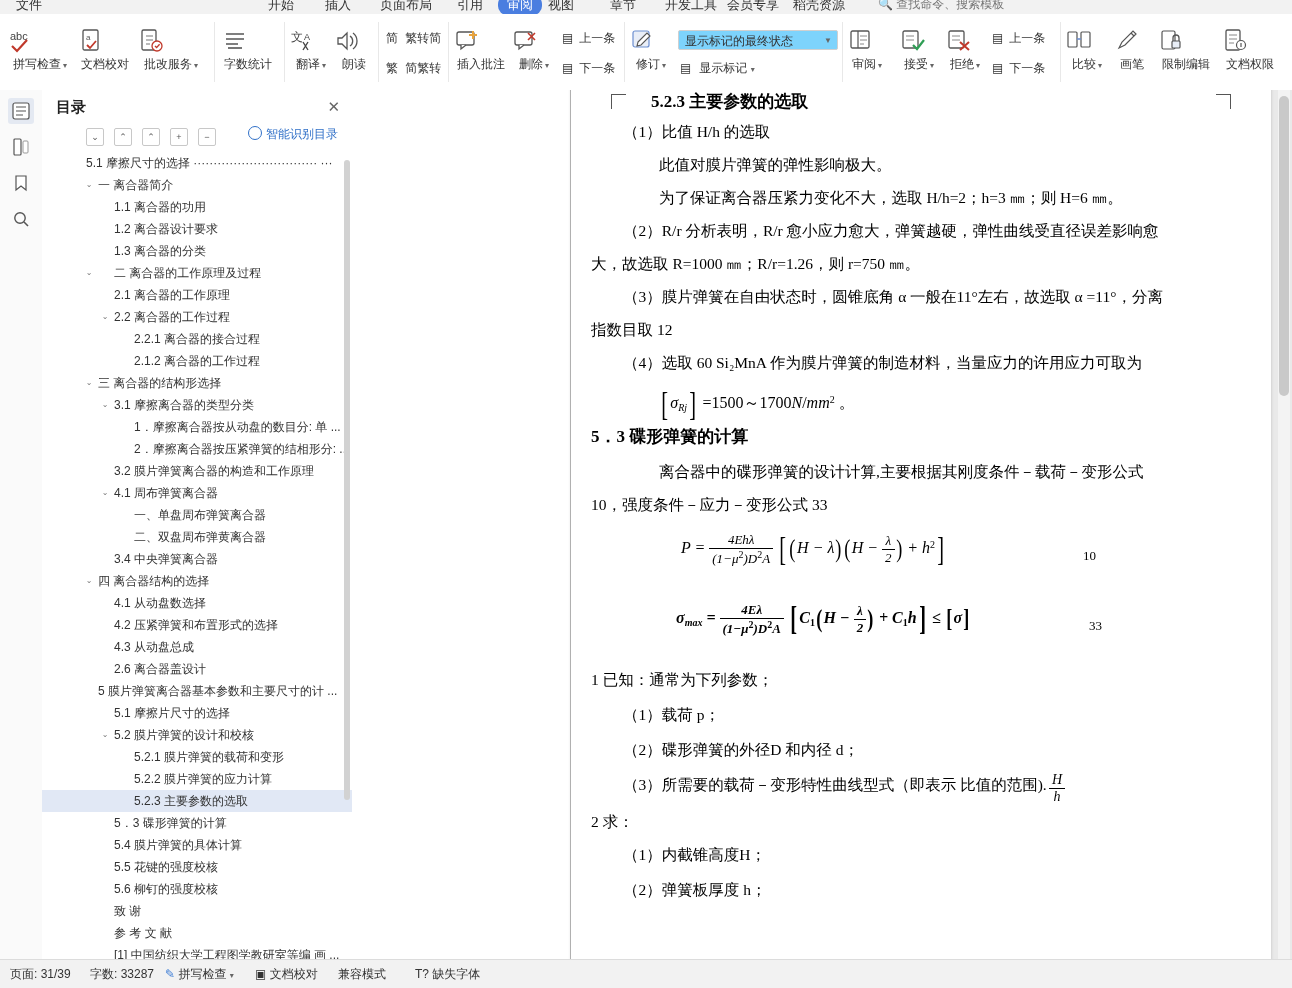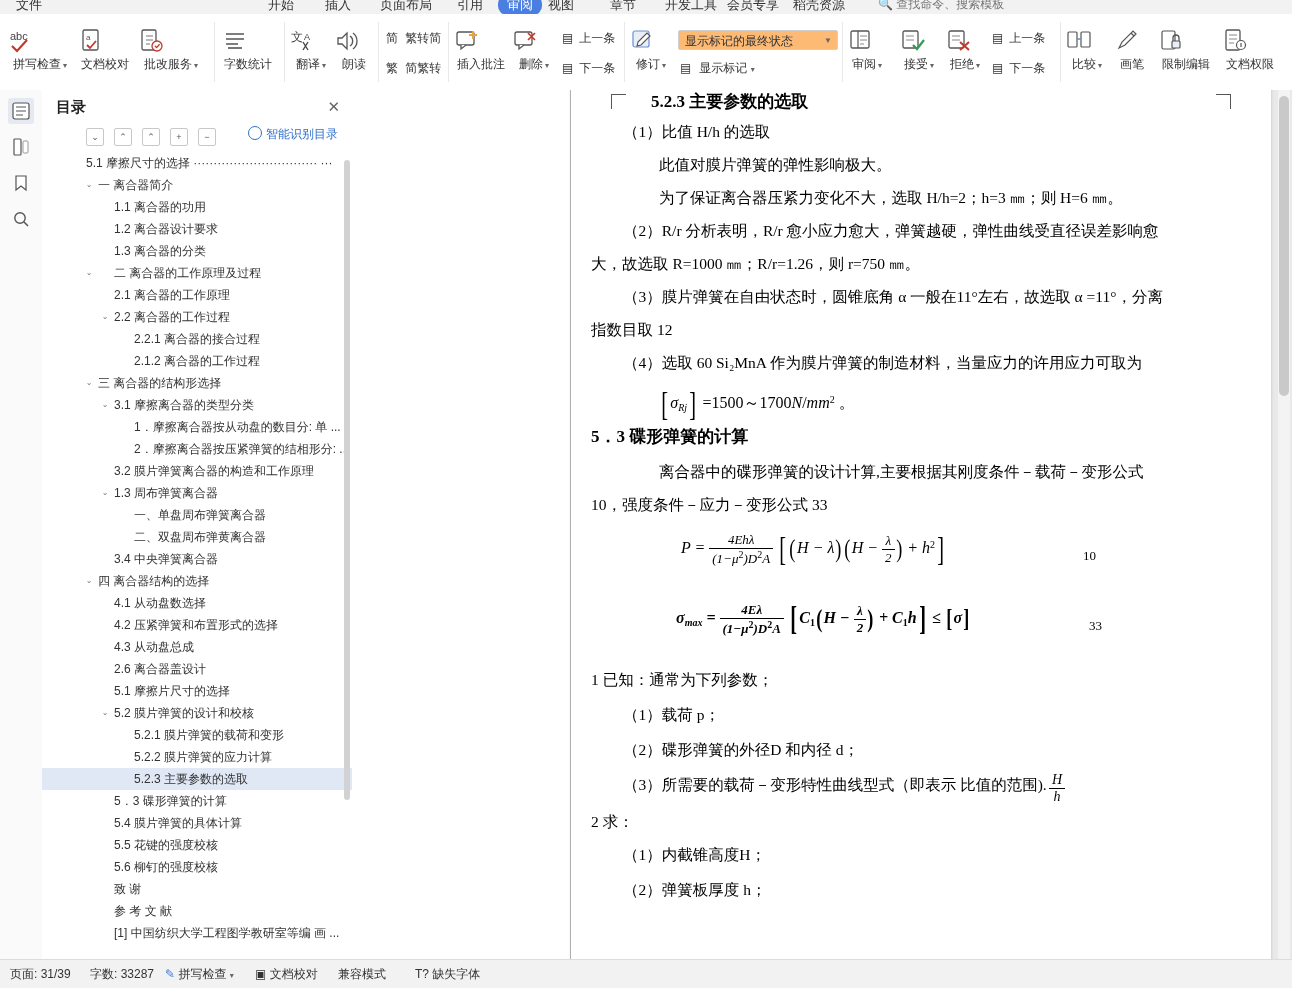--- a/index.html
+++ b/index.html
@@ -18,21 +18,21 @@
   .menubar .searchbox{position:absolute;top:-4px;left:878px;font-size:12px;color:#777;}
 
   
   .ribbon{position:absolute;top:14px;left:0;width:1292px;height:76px;background:#fff;border-bottom:1px solid #3b82f6;}
   .ritem{position:absolute;text-align:center;width:auto;cursor:default;}
   .ricon{display:block;margin:0 auto;color:#444;}
   .rlabel{display:block;font-size:12px;color:#333;margin-top:2px;white-space:nowrap;}
   .rowitem{position:absolute;font-size:12px;color:#333;white-space:nowrap;}
   .sep{position:absolute;top:8px;width:1px;height:60px;background:#e8e8e8;}
   .caret{font-size:8px;color:#666;}
-  .dropdown{position:absolute;height:20px;border:1px solid #d0d0d0;background:#fdba74;border-radius:2px;font-size:12px;color:#333;line-height:20px;padding:0 6px;box-sizing:border-box;}
+  .dropdown{position:absolute;height:20px;border:1px solid #d0d0d0;background:#7dd3fc;border-radius:2px;font-size:12px;color:#333;line-height:20px;padding:0 6px;box-sizing:border-box;}
   .dropdown .dcaret{position:absolute;right:5px;top:0;font-size:8px;color:#666;}
 
   svg{display:block;}
 
   
   .minibar{position:absolute;left:0;top:90px;width:42px;height:870px;background:#fafafa;border-right:1px solid #e6e6e6;}
   .minibtn{position:absolute;left:8px;width:26px;height:26px;display:flex;align-items:center;justify-content:center;border-radius:3px;}
   .minibtn.sel{background:#e4e9f2;}
 
   
@@ -420,21 +420,21 @@
           <span class="tx" style="left: 92px;">1．摩擦离合器按从动盘的数目分: 单 ...</span>
         </div>
         <div class="tocrow">
           <span class="tx" style="left: 92px;">2．摩擦离合器按压紧弹簧的结相形分: ...</span>
         </div>
         <div class="tocrow">
           <span class="tx" style="left: 72px;">3.2 膜片弹簧离合器的构造和工作原理</span>
         </div>
         <div class="tocrow">
           <span class="tw" style="left: 56px;">⌄</span>
-          <span class="tx" style="left: 72px;">1.3 周布弹簧离合器</span>
+          <span class="tx" style="left: 72px;">4.1 周布弹簧离合器</span>
         </div>
         <div class="tocrow">
           <span class="tx" style="left: 92px;">一、单盘周布弹簧离合器</span>
         </div>
         <div class="tocrow">
           <span class="tx" style="left: 92px;">二、双盘周布弹黄离合器</span>
         </div>
         <div class="tocrow">
           <span class="tx" style="left: 72px;">3.4 中央弹簧离合器</span>
         </div>
@@ -446,20 +446,23 @@
           <span class="tx" style="left: 72px;">4.1 从动盘数选择</span>
         </div>
         <div class="tocrow">
           <span class="tx" style="left: 72px;">4.2 压紧弹簧和布置形式的选择</span>
         </div>
         <div class="tocrow">
           <span class="tx" style="left: 72px;">4.3 从动盘总成</span>
         </div>
         <div class="tocrow">
           <span class="tx" style="left: 72px;">2.6 离合器盖设计</span>
+        </div>
+        <div class="tocrow">
+          <span class="tx" style="left: 56px;">5 膜片弹簧离合器基本参数和主要尺寸的计 ...</span>
         </div>
         <div class="tocrow">
           <span class="tx" style="left: 72px;">5.1 摩擦片尺寸的选择</span>
         </div>
         <div class="tocrow">
           <span class="tw" style="left: 56px;">⌄</span>
           <span class="tx" style="left: 72px;">5.2 膜片弹簧的设计和校核</span>
         </div>
         <div class="tocrow">
           <span class="tx" style="left: 92px;">5.2.1 膜片弹簧的载荷和变形</span>

